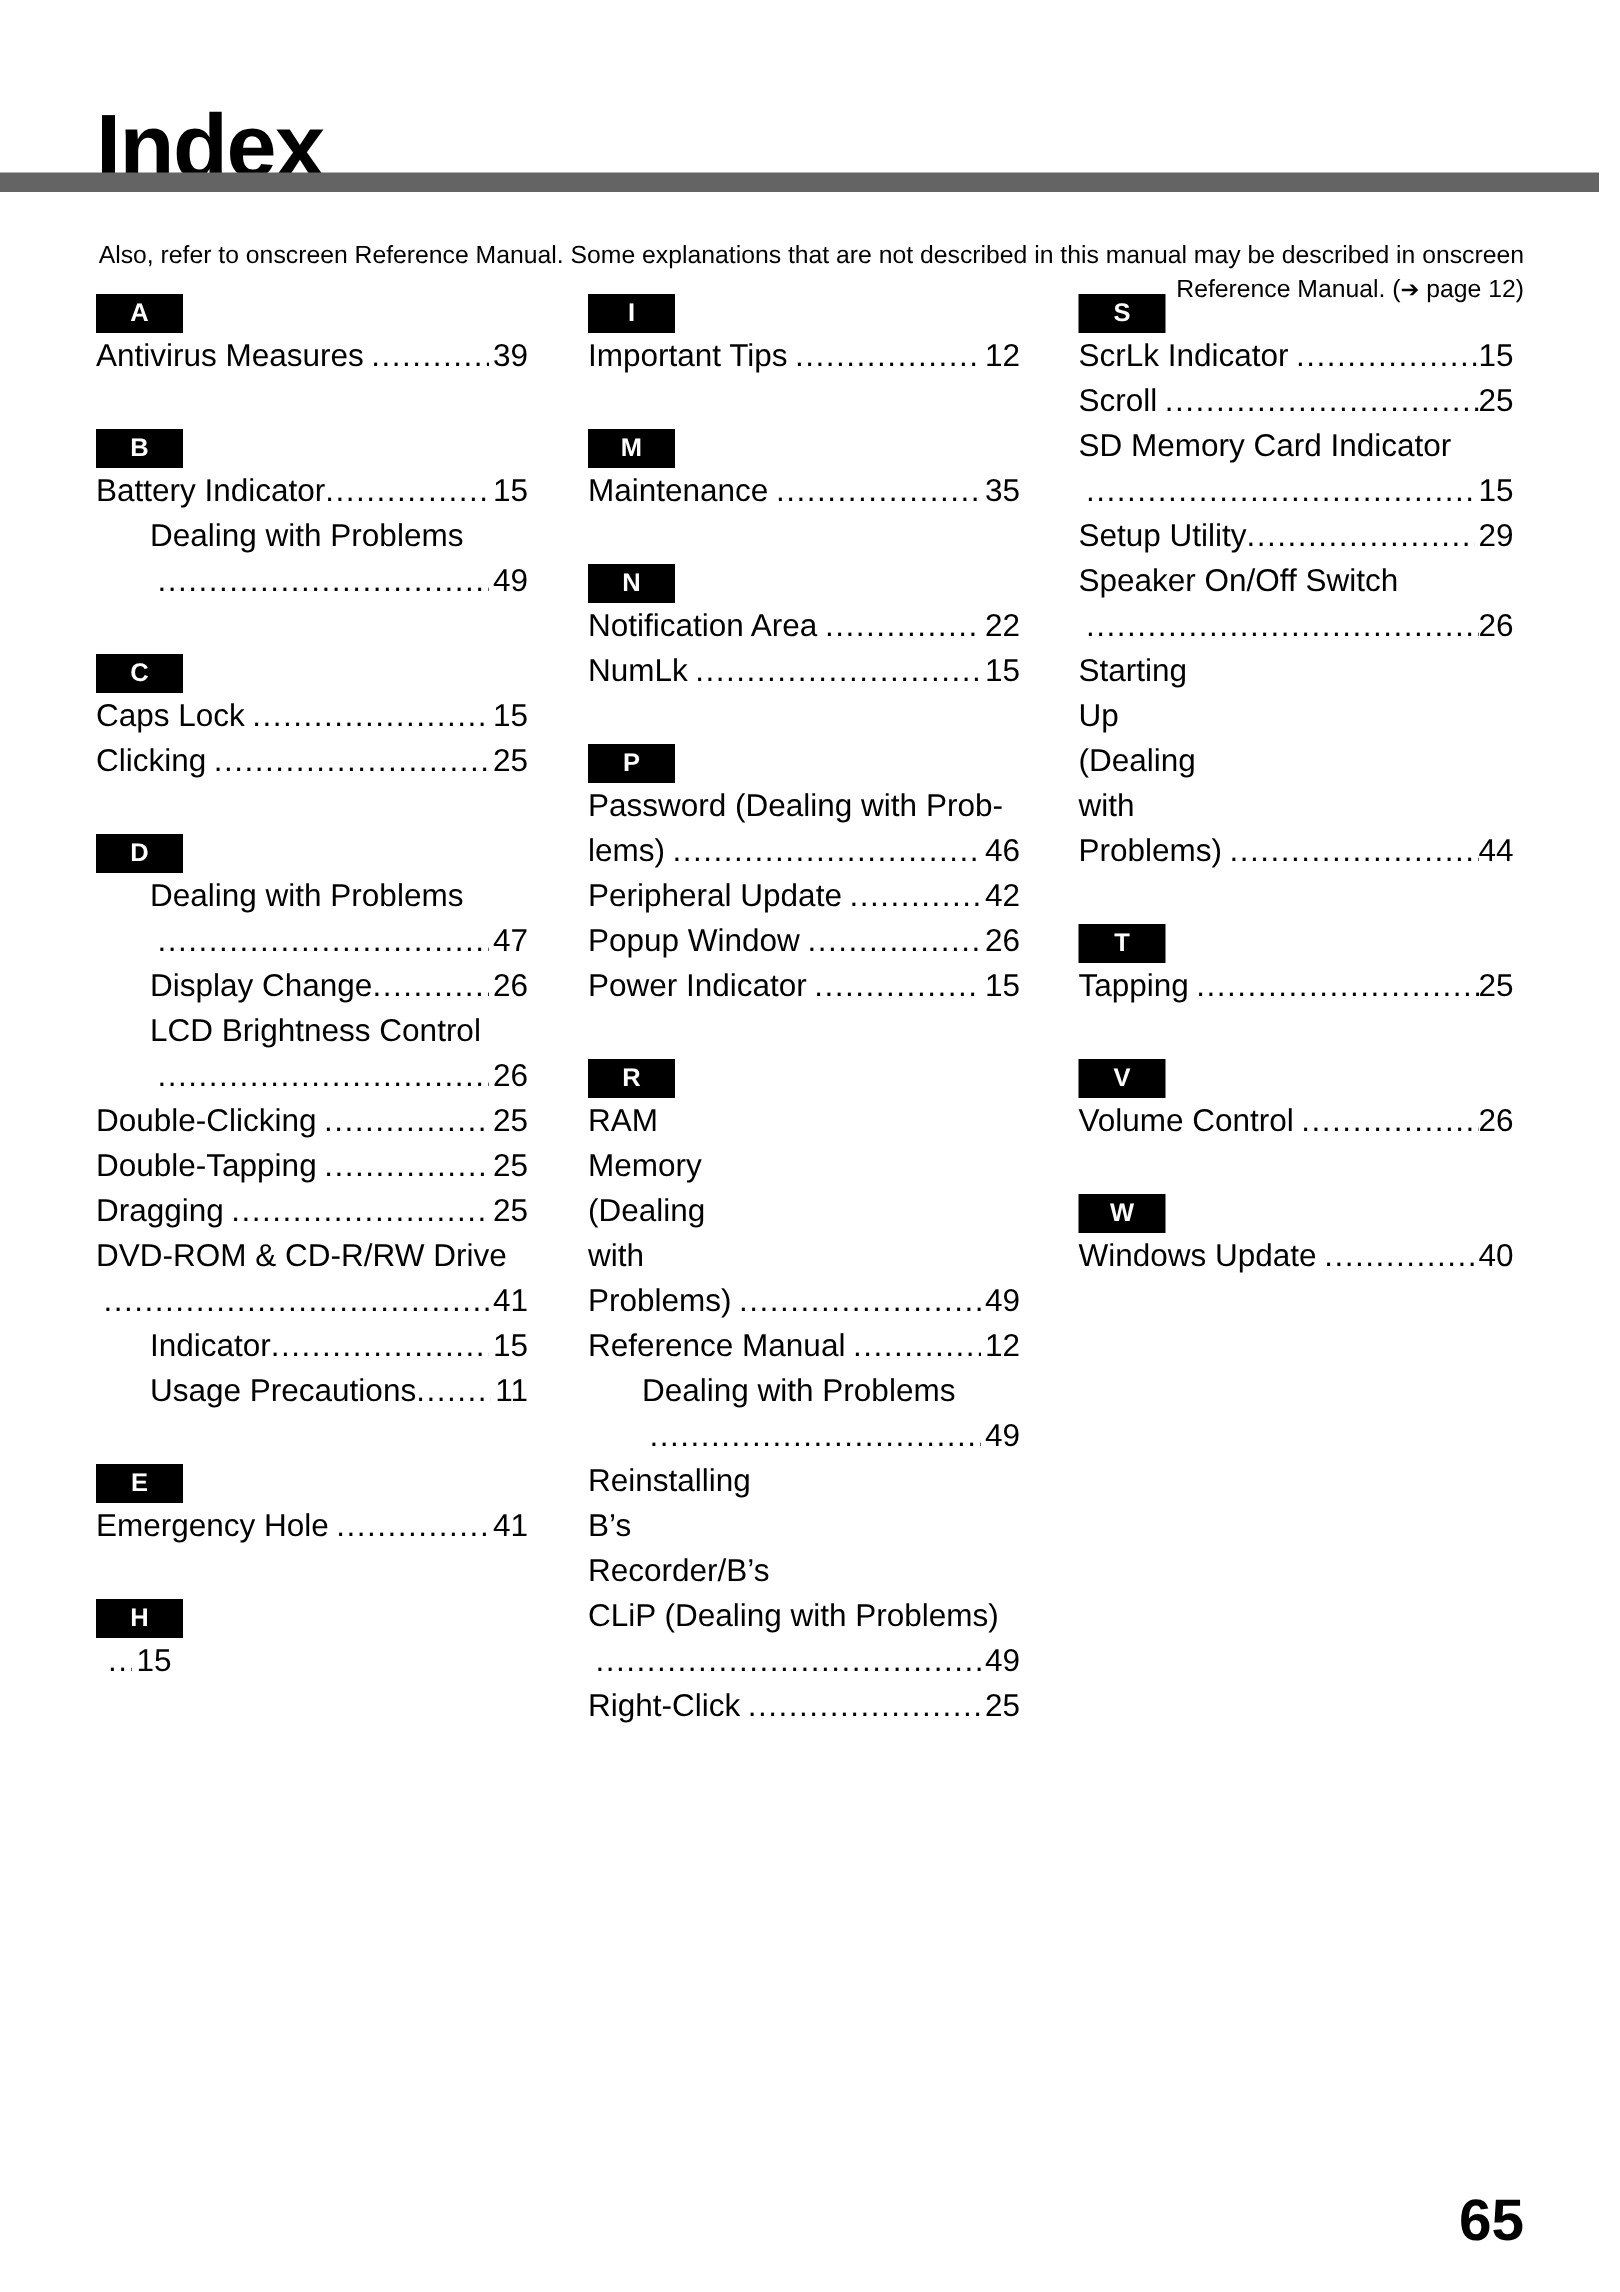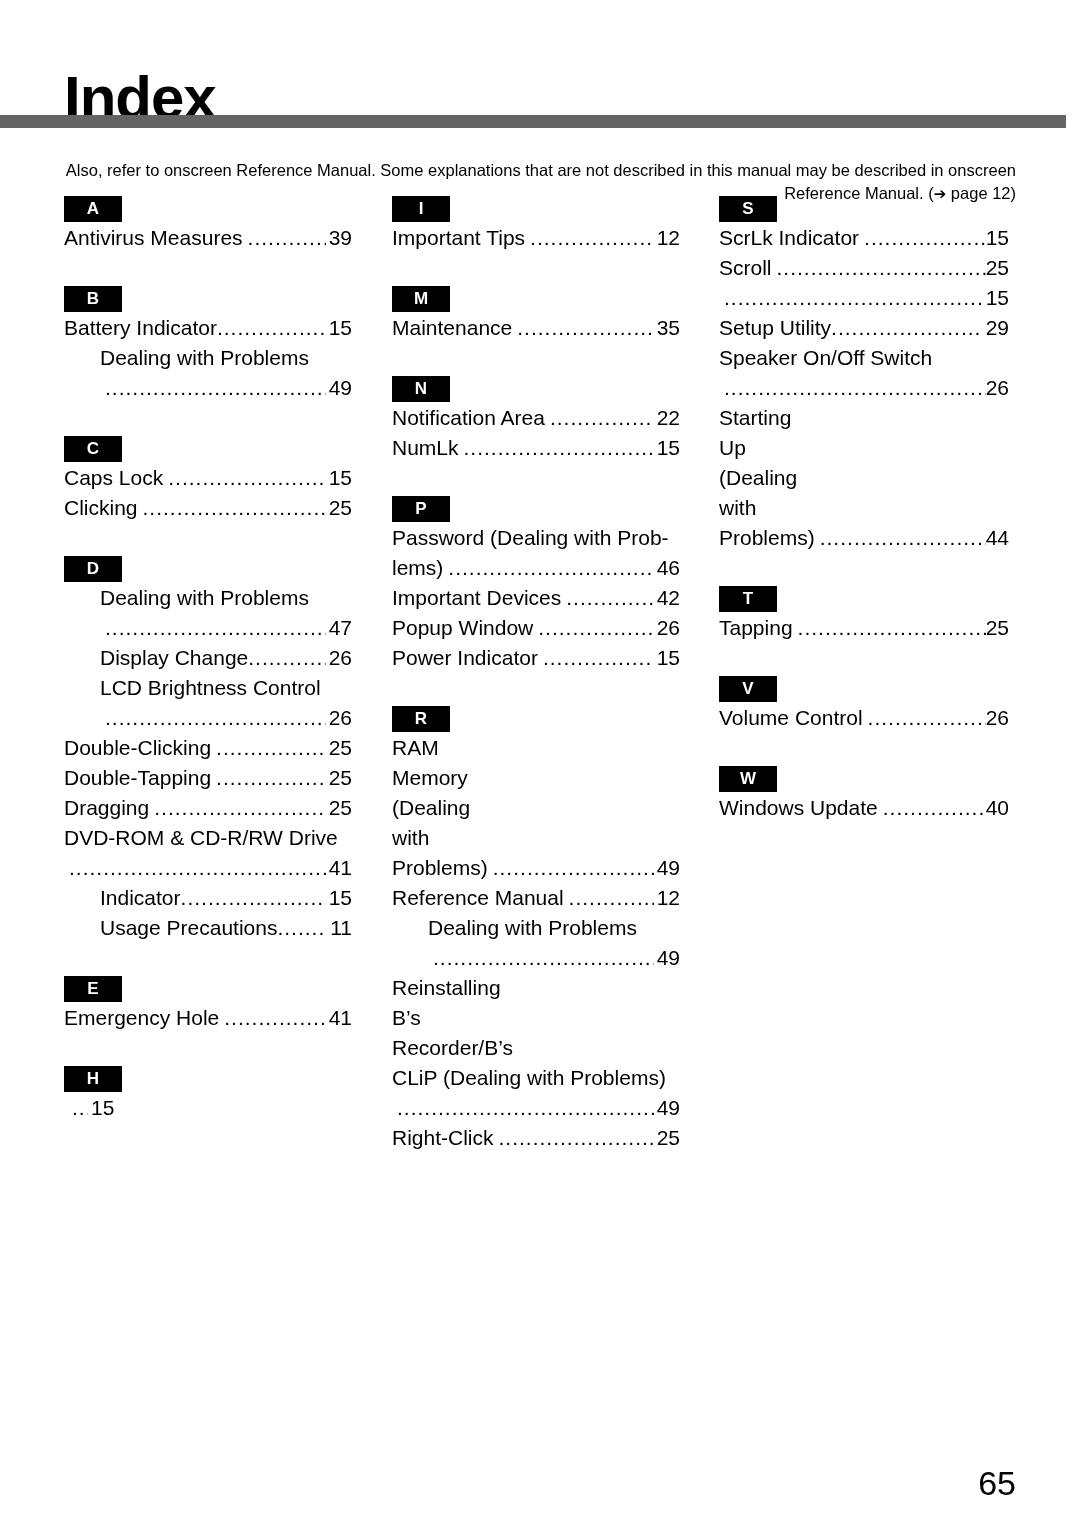--- a/index.html
+++ b/index.html
@@ -141,22 +141,22 @@
     white-space: nowrap;
     flex-direction: column;
   }
   .justified-line .w { flex: 0 0 auto; }
 
   
   .folio {
     position: absolute;
     right: 64px;
     bottom: 28px;
-    font-size: 34px;
-    font-weight: normal;
+    font-size: 39px;
+    font-weight: bold;
     line-height: 1;
   }
 </style>
 </head>
 <body>
 
 <div class="page">
 
   <h1 class="page-title">Index</h1>
 
@@ -261,21 +261,21 @@
             <span class="label">NumLk</span>
             <span class="leader"></span>
             <span class="pageno">15</span>
           </div></div>
         <div class="group-gap"></div>
         <div class="letter-group"><div class="letter-badge">P</div><div class="entry-title">Password (Dealing with Prob-</div><div class="index-entry entry">
             <span class="label">lems)</span>
             <span class="leader"></span>
             <span class="pageno">46</span>
           </div><div class="index-entry entry">
-            <span class="label">Important Devices</span>
+            <span class="label">Peripheral Update</span>
             <span class="leader"></span>
             <span class="pageno">42</span>
           </div><div class="index-entry entry">
             <span class="label">Popup Window</span>
             <span class="leader"></span>
             <span class="pageno">26</span>
           </div><div class="index-entry entry">
             <span class="label">Power Indicator</span>
             <span class="leader"></span>
             <span class="pageno">15</span>
@@ -312,21 +312,21 @@
       </div>
       <div class="column col-3">
         <div class="letter-group"><div class="letter-badge">S</div><div class="index-entry entry tight-right">
             <span class="label">ScrLk Indicator</span>
             <span class="leader"></span>
             <span class="pageno">15</span>
           </div><div class="index-entry entry tight-right">
             <span class="label">Scroll</span>
             <span class="leader"></span>
             <span class="pageno">25</span>
-          </div><div class="index-entry entry leader-only">
+          </div><div class="entry-title">SD Memory Card Indicator</div><div class="index-entry entry leader-only">
             <span class="leader"></span>
             <span class="pageno">15</span>
           </div><div class="index-entry entry tight">
             <span class="label">Setup Utility</span>
             <span class="leader"></span>
             <span class="pageno">29</span>
           </div><div class="entry-title">Speaker On/Off Switch</div><div class="index-entry entry leader-only tight-right">
             <span class="leader"></span>
             <span class="pageno">26</span>
           </div><div class="justified-line">

